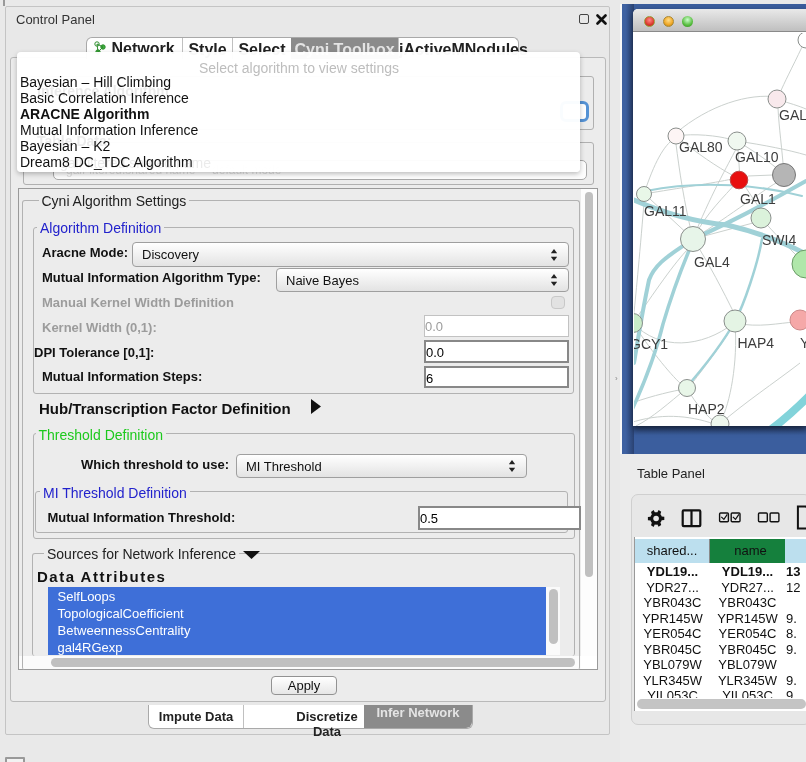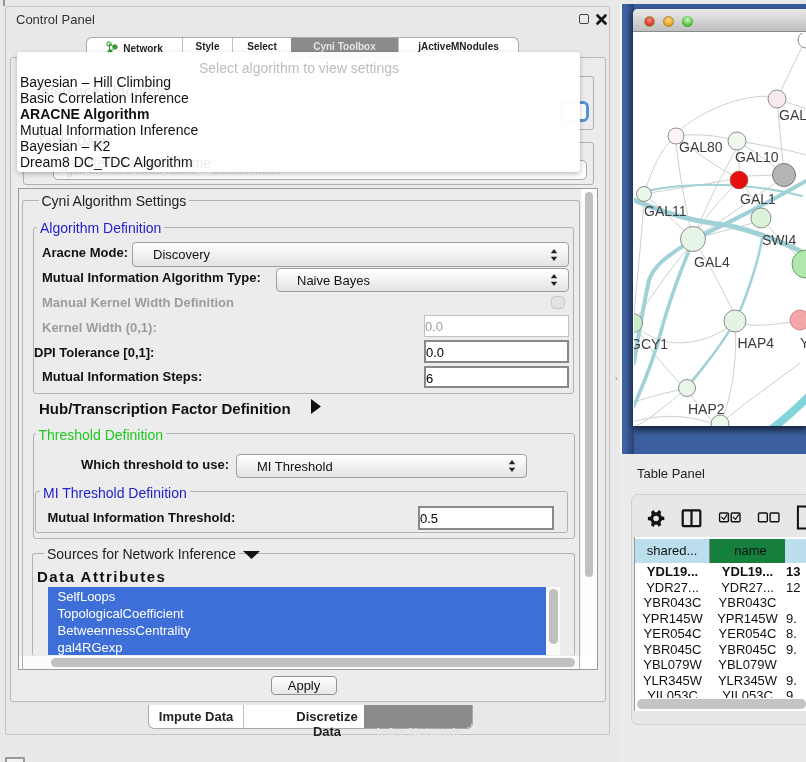--- a/index.html
+++ b/index.html
@@ -1,20 +1,20 @@
 <!DOCTYPE html>
 <html><head>
 <meta charset="utf-8">
 <style>
   * { margin:0; padding:0; box-sizing:border-box; }
   html,body { width:806px; height:762px; overflow:hidden; }
   body { font-family:"Liberation Sans", sans-serif; background:#e9e9e9; position:relative; }
   .abs { position:absolute; }
   .combo { background:linear-gradient(#ffffff,#e3e3e3); border:1px solid #9f9f9f; border-radius:4px;
-           font-size:13px; color:#111; display:flex; align-items:center; padding-left:20px; }
+           font-size:13px; color:#111; display:flex; align-items:center; padding-left:9px; }
   .combo svg { position:absolute; right:10px; top:50%; transform:translateY(-50%); }
   .field { background:#fff; font-size:13px; padding:3px 7px 0 0; }
   .lbl { white-space:nowrap; }
   .hcell { position:absolute; top:0; height:24px; border-right:1px solid #8a8a8a; text-align:center;
            line-height:24px; font-size:13px; }
   .trow { position:absolute; width:100%; height:16px; }
   .tc { position:absolute; text-align:center; line-height:15px; }
 </style>
 </head>
 <body>
@@ -23,21 +23,21 @@
 <div class="abs" style="left:3px; top:0; width:2px; height:6px; background:#999;"></div>
 <div class="abs" style="left:16px; top:12px; font-size:13px; color:#333;">Control Panel</div>
 
 <div class="abs" style="left:579px; top:14px; width:10px; height:10px; border:1.5px solid #444; border-radius:2px;"></div>
 <svg class="abs" width="11" height="11" viewBox="0 0 11 11" style="left:596px; top:14px;">
     <path d="M1.5 1.5 L9.5 9.5 M9.5 1.5 L1.5 9.5" stroke="#111" stroke-width="2.6" stroke-linecap="round"></path>
   </svg>
 
 <div class="abs" style="left:10px; top:57px; width:596px; height:645px; background:#ececec; border:1px solid #b9b9b9; border-radius:3px;"></div>
 
-<div class="abs" id="toptabs" style="left:86px; top:37px; height:22px; background:#fff; border:1px solid #a9a9a9; border-bottom:none; border-radius:6px 6px 0 0; display:flex; font-size:10px; font-weight:bold; color:#222;justify-content:flex-end;">
+<div class="abs" id="toptabs" style="left:86px; top:37px; height:22px; background:#fff; border:1px solid #a9a9a9; border-bottom:none; border-radius:6px 6px 0 0; display:flex; font-size:16px; font-weight:bold; color:#222;justify-content:flex-end;">
   <div style="width:95px; display:flex; gap:4px; align-items:center; justify-content:center;">
       <svg width="13" height="15" viewBox="0 0 13 15">
         <circle cx="3" cy="3" r="2.2" fill="#fff" stroke="#2f8f2f"></circle>
         <circle cx="9" cy="6" r="2.2" fill="#3faf3f" stroke="#2f8f2f"></circle>
         <circle cx="4" cy="11" r="2.2" fill="#3faf3f" stroke="#2f8f2f"></circle>
         <path d="M3 3 L9 6 L4 11 Z" fill="none" stroke="#2f8f2f" stroke-width="1"></path>
       </svg>
       <span>Network</span>
     </div>
   <div style="width:50px; border-left:1px solid #c0c0c0; text-align:center; padding-top:3px;">Style</div>
@@ -110,39 +110,39 @@
     <svg width="8" height="13" viewBox="0 0 8 13">
       <path d="M4 0.5 L7.2 4.8 H0.8 Z" fill="#222"></path>
       <path d="M4 12.5 L7.2 8.2 H0.8 Z" fill="#222"></path>
     </svg>
   </div>
 
 <div class="abs" style="left:34.5px; top:491px; width:533px; height:42px; border:1px solid #b2b2b2; border-radius:3px;"></div>
 <div class="abs" style="left:40px; top:485px; background:#ececec; padding:0 3px; font-size:14px; color:#2222cc;">MI Threshold Definition</div>
 
 <div class="abs lbl" style="left:47.5px; top:510px; font-size:13px; font-weight:bold; color:#111;">Mutual Information Threshold:</div>
-<div class="abs field" style="left:418px; top:506px; width:136px; height:24px; border:2px solid #888; color:#000;">0.5</div>
+<div class="abs field" style="left:418px; top:506px; width:163px; height:24px; border:2px solid #888; color:#000;">0.5</div>
 
 <div class="abs" style="left:32px; top:553px; width:543px; height:103px; border:1px solid #b2b2b2; border-radius:3px; border-bottom:none;"></div>
 <div class="abs" style="left:44px; top:546px; background:#ececec; padding:0 3px; font-size:14px; color:#222;">Sources for Network Inference</div>
 <svg class="abs" width="17" height="8" viewBox="0 0 17 8" style="left:243px; top:551px;">
     <path d="M0 0 H17 L8.5 8 Z" fill="#111"></path>
   </svg>
 <div class="abs" style="left:37px; top:568px; font-size:15px; font-weight:bold; letter-spacing:1.5px; color:#111;">Data Attributes</div>
 
 <div class="abs" style="left:48px; top:587px; width:498px; height:67.5px; background:#3e6fd8; color:#fff; font-size:13px; padding:2px 0 0 9.5px; line-height:16.9px; overflow:hidden;">SelfLoops<br>TopologicalCoefficient<br>BetweennessCentrality<br>gal4RGexp</div>
 <div class="abs" style="left:546px; top:587px; width:14px; height:67.5px; background:#fafafa;"></div>
 <div class="abs" style="left:549px; top:589px; width:9px; height:55px; background:#c0c0c0; border-radius:4.5px;"></div>
 
 <div class="abs" style="left:271px; top:676px; width:66px; height:19px; background:linear-gradient(#ffffff,#e6e6e6); border:1px solid #929292; border-radius:4px; text-align:center; font-size:13px; color:#111; line-height:17px;">Apply</div>
 
 <div class="abs" style="left:148px; top:705px; height:24px; background:#fff; border:1px solid #a9a9a9; border-top:none; border-radius:0 0 6px 6px; display:flex; font-size:13px; font-weight:bold; color:#222;">
   <div style="width:94px; text-align:center; padding-top:4px;">Impute Data</div>
   <div style="width:121px; border-left:1px solid #c0c0c0; text-align:center; padding-top:4px;padding-left:46px;">Discretize Data</div>
-  <div style="width:108px; background:#8b8b8b; color:#e4e4e4; text-align:center; padding-top:20px; border-radius:0 0 6px 0;">Infer Network</div>
+  <div style="width:108px; background:#8b8b8b; color:#e4e4e4; text-align:center; padding-top:0; border-radius:0 0 6px 0;">Infer Network</div>
 </div>
 
 <div class="abs" id="popup" style="left:17px; top:52px; width:563px; height:120px; background:rgba(255,255,255,0.97); border-radius:4px; box-shadow:0 2px 5px rgba(0,0,0,0.25); font-size:14px; color:#111;">
   <div style="position:absolute; left:20px; top:31px; color:rgba(60,60,60,0.10); font-weight:bold;">Inference Algorithm</div>
   <div style="position:absolute; left:20px; top:81px; color:rgba(60,60,60,0.10); font-weight:bold;">Table Data:</div>
   <div style="position:absolute; left:43px; top:103px; color:rgba(60,60,60,0.10);">galFiltered.shared name</div>
   <div style="position:absolute; left:182px; top:8px; color:#bdbdbd;">Select algorithm to view settings</div>
   <div style="position:absolute; left:3px; top:22px; line-height:16px;">Bayesian – Hill Climbing<br>Basic Correlation Inference<br><b>ARACNE Algorithm</b><br>Mutual Information Inference<br>Bayesian – K2<br>Dream8 DC_TDC Algorithm</div>
 </div>
 

